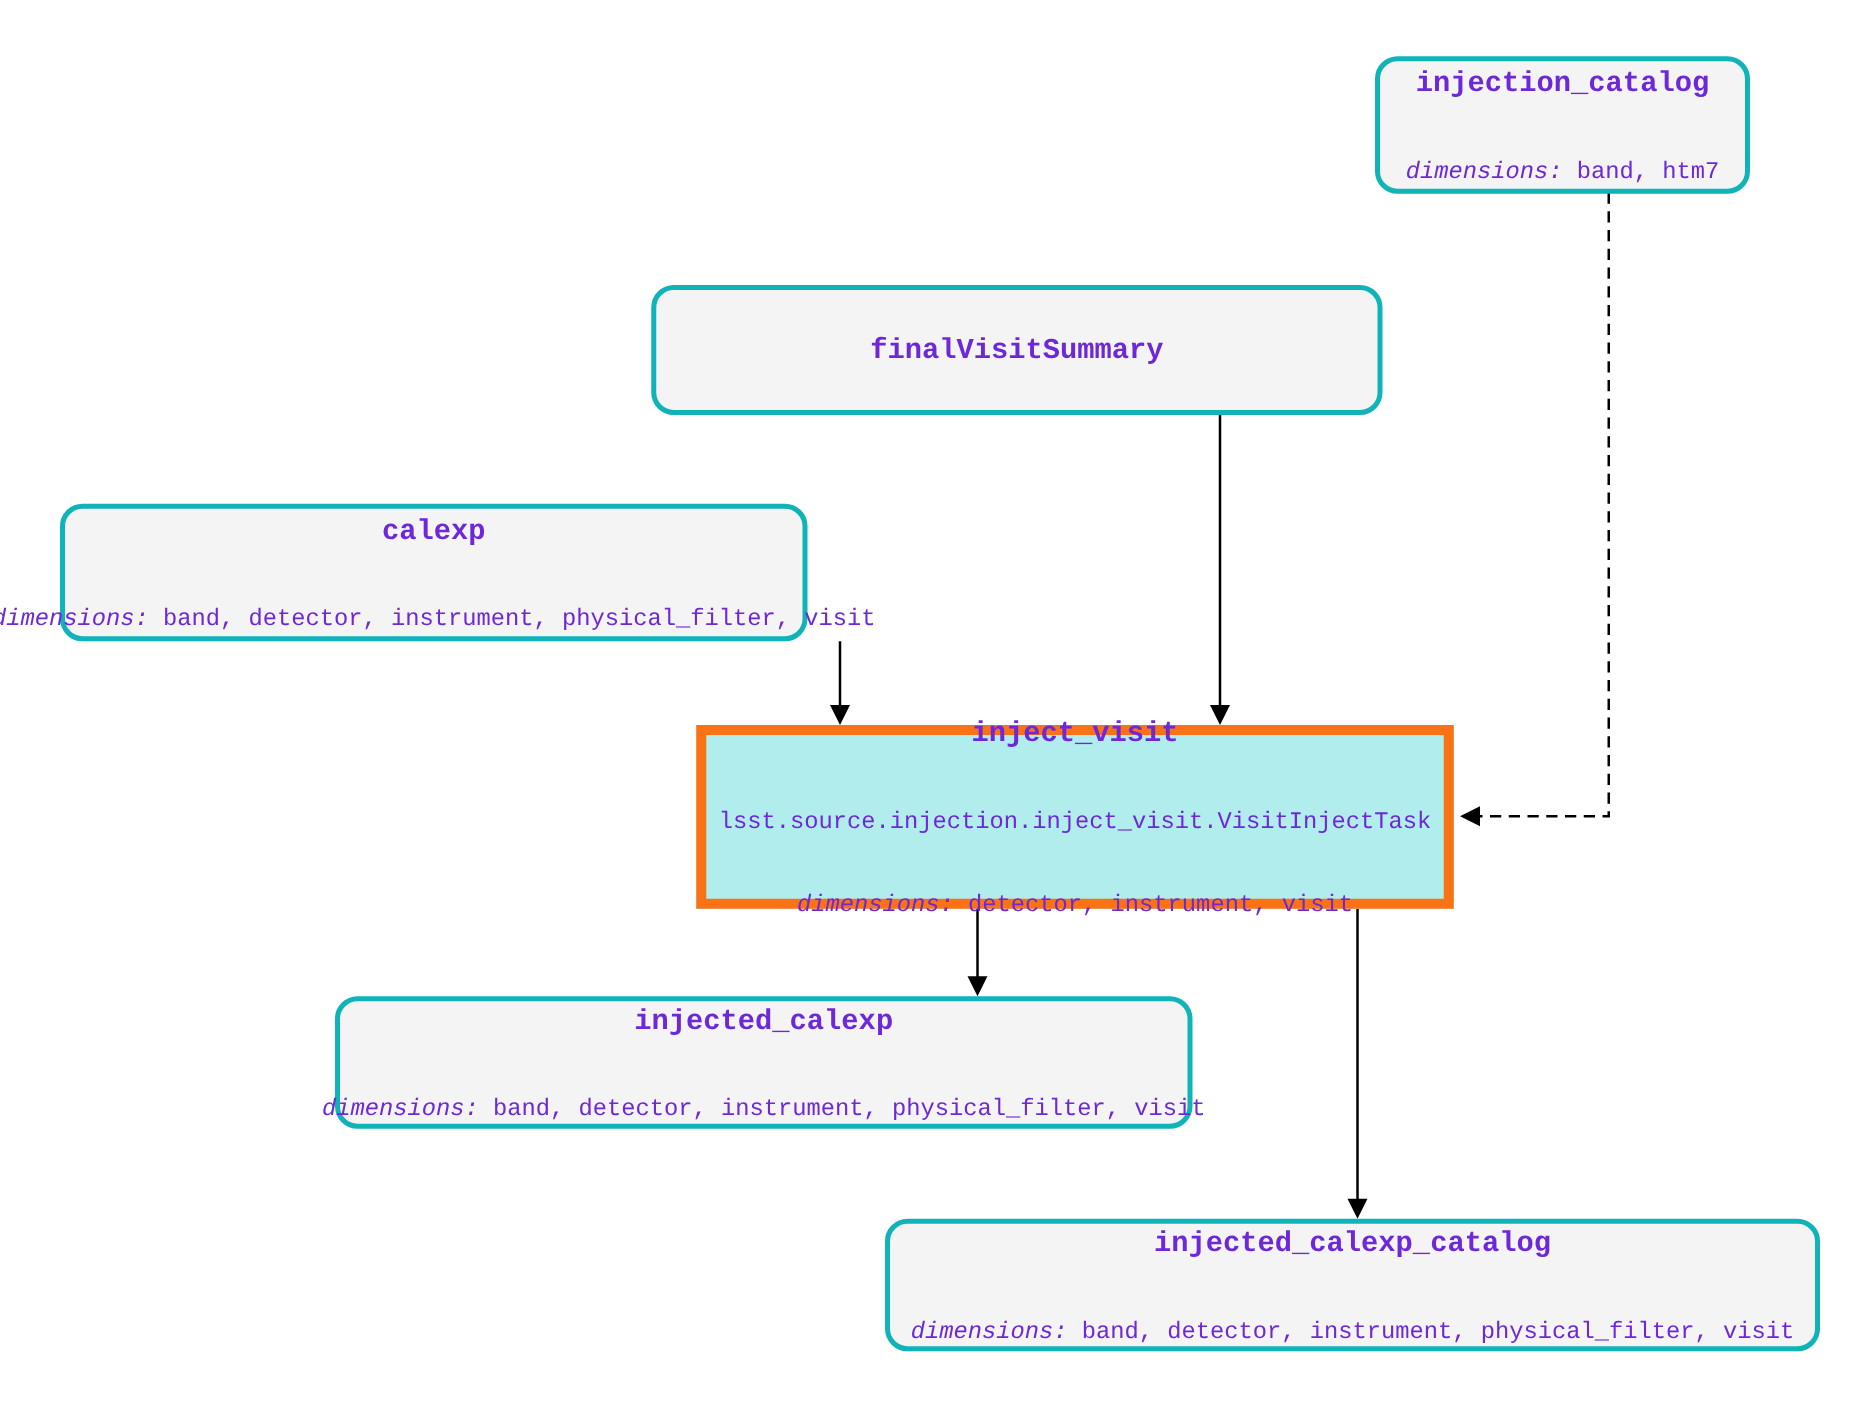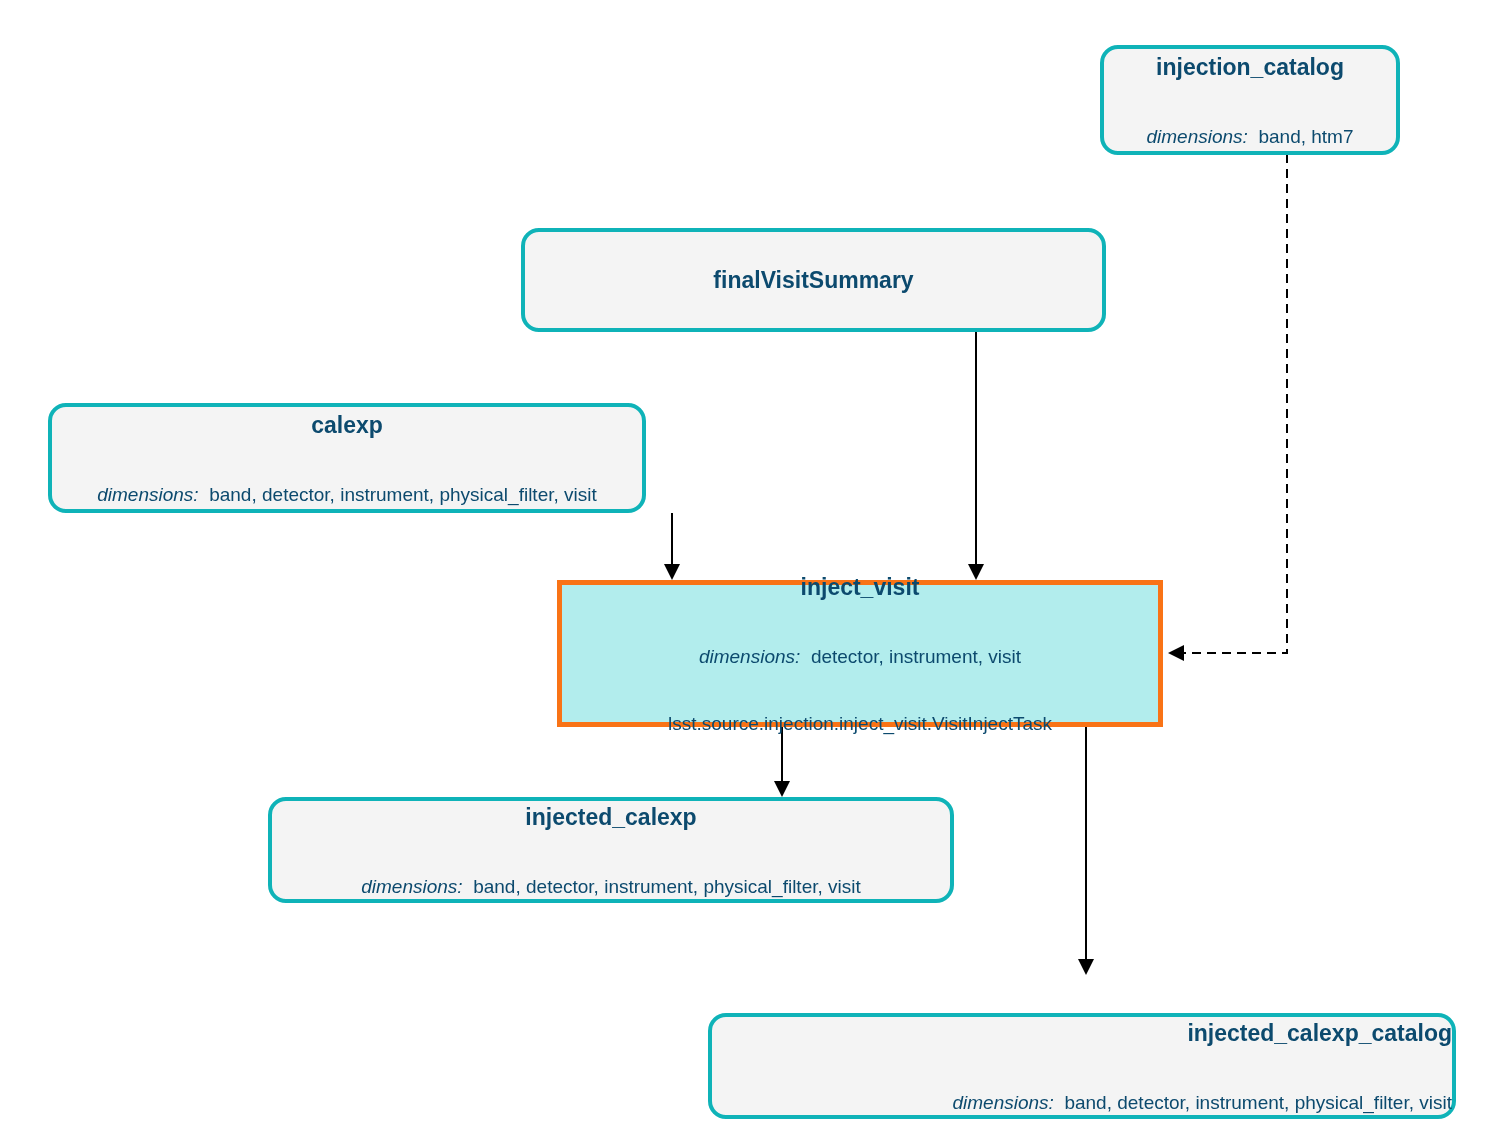--- a/index.html
+++ b/index.html
@@ -5,22 +5,22 @@
   html, body {
     margin: 0;
     padding: 0;
     background: #ffffff;
   }
   #canvas {
     position: relative;
     width: 1499px;
     height: 1130px;
     background: #ffffff;
-    font-family: Liberation Sans, sans-serif;
-    color: #0c4a6e;
+    font-family: Liberation Mono, monospace;
+    color: #6d28d9;
     overflow: hidden;
   }
   #edges {
     position: absolute;
     left: 0;
     top: 0;
     width: 1499px;
     height: 1130px;
     z-index: 1;
   }
@@ -33,21 +33,21 @@
     display: flex;
     flex-direction: column;
     justify-content: center;
     align-items: center;
     gap: 12px;
     z-index: 2;
     text-align: center;
   }
   .node.task {
     background: #b2eded;
-    border: 5px solid #f97316;
+    border: 8px solid #f97316;
     border-radius: 0;
   }
   .node-title {
     font-weight: bold;
     font-size: 23px;
     line-height: 30px;
     white-space: nowrap;
   }
   .node-line {
     font-size: 19px;
@@ -72,21 +72,21 @@
   .arrowhead {
     fill: #000000;
     stroke: none;
   }
   
   #node-injection-catalog        { left: 1100px; top: 45px;  width: 300px; height: 110px; }
   #node-finalVisitSummary        { left: 521px;  top: 228px; width: 585px; height: 104px; align-items: center; }
   #node-calexp                   { left: 48px;   top: 403px; width: 598px; height: 110px; }
   #node-inject-visit             { left: 557px;  top: 580px; width: 606px; height: 147px; }
   #node-injected-calexp          { left: 268px;  top: 797px; width: 686px; height: 106px; }
-  #node-injected-calexp-catalog  { left: 708px;  top: 1013px; width: 748px; height: 106px; align-items: flex-end; }
+  #node-injected-calexp-catalog  { left: 708px;  top: 975px; width: 748px; height: 106px; }
 </style>
 </head>
 <body>
 
 <div id="canvas">
 
   <svg id="edges" viewBox="0 0 1499 1130" xmlns="http://www.w3.org/2000/svg">
 
     <g>
       <line class="edge-line" x1="672" y1="513" x2="672" y2="565"></line>
@@ -127,24 +127,24 @@
 
   <div class="node" id="node-calexp">
     <div class="node-title">calexp</div>
     <div class="node-line">
       <span class="dims-label">dimensions:</span><span class="dims-value">band, detector, instrument, physical_filter, visit</span>
     </div>
   </div>
 
   <div class="node task" id="node-inject-visit">
     <div class="node-title">inject_visit</div>
+    <div class="node-line">lsst.source.injection.inject_visit.VisitInjectTask</div>
     <div class="node-line">
       <span class="dims-label">dimensions:</span><span class="dims-value">detector, instrument, visit</span>
     </div>
-    <div class="node-line">lsst.source.injection.inject_visit.VisitInjectTask</div>
   </div>
 
   <div class="node" id="node-injected-calexp">
     <div class="node-title">injected_calexp</div>
     <div class="node-line">
       <span class="dims-label">dimensions:</span><span class="dims-value">band, detector, instrument, physical_filter, visit</span>
     </div>
   </div>
 
   <div class="node" id="node-injected-calexp-catalog">

